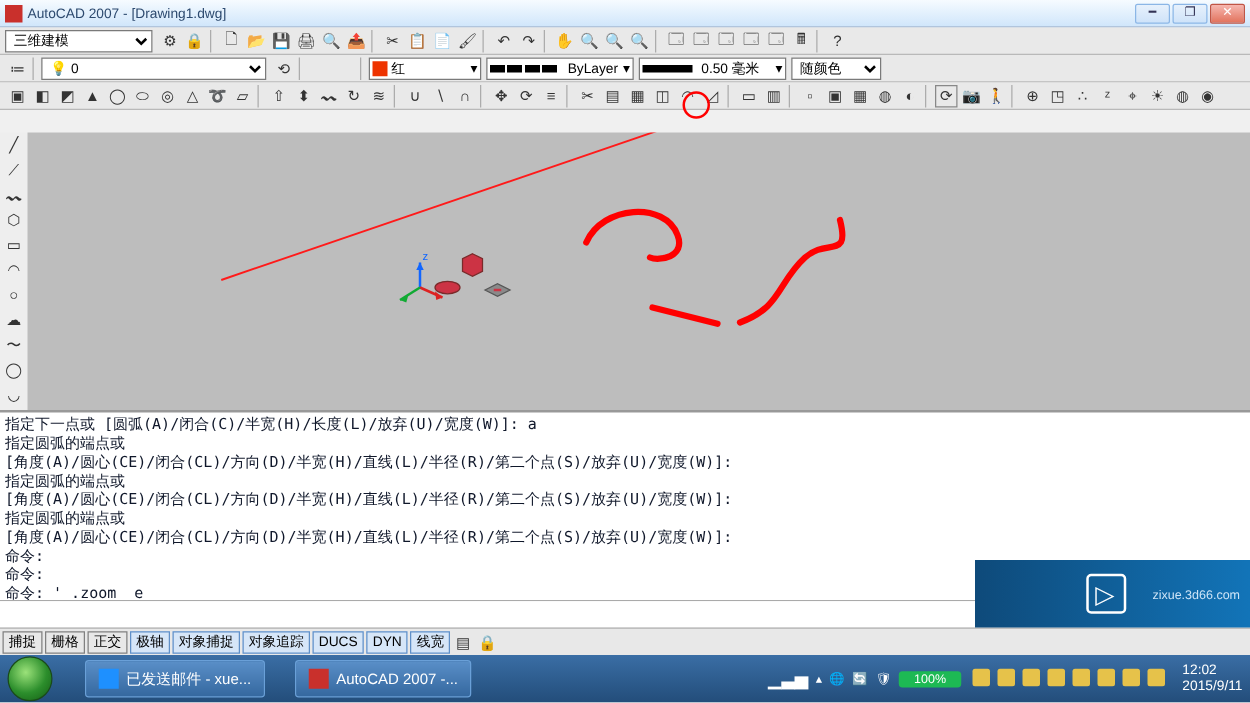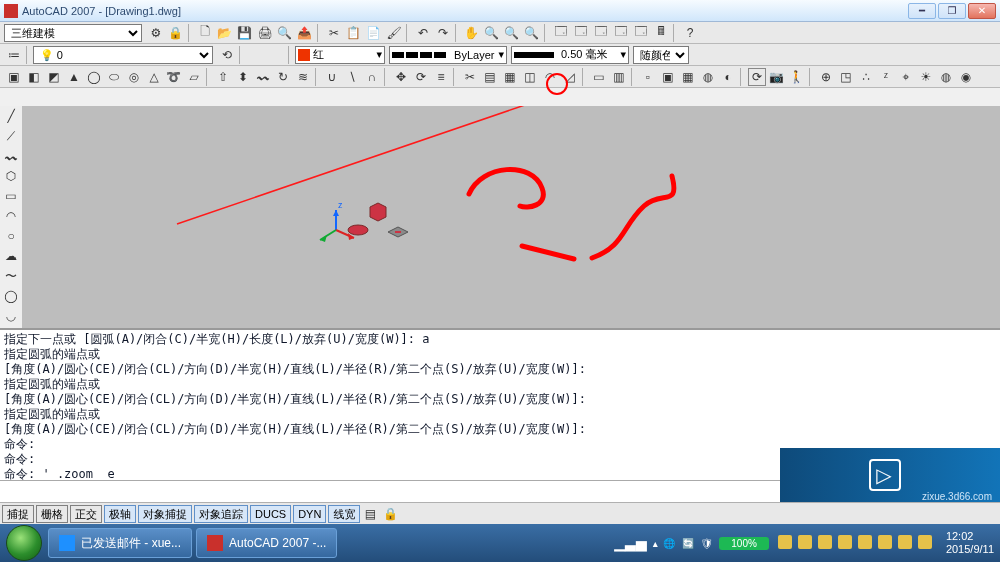--- a/index.html
+++ b/index.html
@@ -7,24 +7,24 @@
 .titlebar { height: 22px; background: linear-gradient(#f6fbff,#d0e6fb); display: flex; align-items: center; padding: 0 4px; border-bottom: 1px solid #9fb8d6; }
 .titlebar .app-icon { width: 14px; height: 14px; background: #c9302c; margin-right: 4px; display:inline-block;}
 .titlebar .title-text { color: #2d4a6f; font-size: 11px; flex:0 0 auto;}
 .titlebar .spacer{flex:1;}
 .win-btn { width: 28px; height: 16px; margin-left: 2px; border:1px solid #8bb6e6; background: linear-gradient(#e7f1fc,#cfe3f9); font-size:10px; text-align:center; line-height:14px; color:#335; border-radius:2px;}
 .win-btn.close{background:linear-gradient(#f6b7b0,#e2735d);color:#fff;border-color:#c05545;}
 .menubar { height: 20px; background: linear-gradient(#e8f2fd,#cfe4fb); display: flex; align-items: center; padding-left:6px; border-bottom:1px solid #9fb8d6;}
 .menubar span { color:#153c68; margin-right:14px; font-size:12px;}
 .toolbar-row { height: 22px; background:#e9e9e9; border-bottom:1px solid #b9b9b9; display:flex; align-items:center; padding:0 4px;}
 .tb-combo { height:18px; font-size:11px; border:1px solid #7a7a7a; background:#fff; padding:0 2px; margin-right:4px;}
-.tb-combo.wide{width:138px;}
+.tb-combo.wide{width:118px;}
 .tb-combo.layer{width:180px;}
 .tb-combo.linetype{width:118px;}
-.tb-combo.truecolor{width:56px;}
+.tb-combo.truecolor{width:72px;}
 .color-chip{width:12px;height:12px;display:inline-block;margin-right:3px;vertical-align:middle;}
 .color-chip.red{background:#e30;}
 .color-chip.black{background:#000;}
 .color-chip.linebar{background:repeating-linear-gradient(90deg,#000 0 12px,#fff 12px 14px);width:60px;height:6px;}
 .tb-ico { width:18px; height:18px; margin:0 1px; display:inline-flex; align-items:center; justify-content:center; font-size:12px; color:#333; }
 .tb-sep{width:5px;height:18px;margin:0 2px;border-left:1px solid #acacac;}
 .left-tools{position:absolute;left:0;top:106px;width:22px;background:#eee;}
 .left-tools .tb-ico{width:20px;height:20px;border:1px solid transparent;display:flex;}
 .drawing-area{position:absolute;left:22px;top:106px;right:0;bottom:196px;background:#bdbdbd;}
 .command-panel{position:absolute;left:0;right:0;bottom:22px;height:174px;background:#fff;border-top:2px solid #999;display:flex;flex-direction:column;}
@@ -32,26 +32,26 @@
 .command-input-row{height:22px;border-top:1px solid #aaa;}
 .command-input-row input{width:100%;height:22px;border:0;font-family:"SimSun",monospace;font-size:12px;padding-left:4px;}
 .statusbar{position:absolute;left:0;right:0;bottom:0;height:22px;background:#e8e8e8;border-top:1px solid #b0b0b0;display:flex;align-items:center;font-size:11px;}
 .status-coords{width:160px;border:1px inset #c0c0c0;background:#fafafa;margin-left:2px;padding-left:4px;height:18px;line-height:16px;}
 .status-btn{border:1px solid #808080;background:#e8e8e8;height:18px;margin-left:2px;padding:0 4px;line-height:16px;font-size:11px;color:#000;}
 .status-btn.on{background:#d6e6f8;border-color:#6090c8;}
 .canvas-sketch{position:absolute;inset:0;}
 .highlight-circle{position:absolute;width:22px;height:22px;border:2px solid #ff0000;border-radius:50%;background:transparent;}
 .watermark{position:absolute;right:0;bottom:22px;width:220px;height:54px;background:linear-gradient(90deg,#0e4a7a,#1274b8);color:#fff;display:flex;align-items:center;justify-content:center;font-size:20px;letter-spacing:2px;}
 .watermark .wm-icon{width:32px;height:32px;border:2px solid #fff;border-radius:4px;display:flex;align-items:center;justify-content:center;margin-right:10px;}
-.watermark .wm-sub{position:absolute;right:8px;bottom:0;font-size:10px;letter-spacing:0;color:#cde4f7;}
+.watermark .wm-sub{position:absolute;right:8px;bottom:20px;font-size:10px;letter-spacing:0;color:#cde4f7;}
 .lw-text{font-size:11px;}
 
 .win-taskbar{position:absolute;left:0;right:0;bottom:0;height:38px;background:linear-gradient(#3a6ea5,#234d7a);display:flex;align-items:center;color:#fff;font-size:12px;z-index:50;}
 .win-taskbar .orb{width:36px;height:36px;border-radius:50%;background:radial-gradient(circle at 40% 35%,#9be27a,#2c8e2c 55%,#135c13);margin:0 6px;border:1px solid #1a4a1a;}
-.win-taskbar .task-item{height:30px;padding:0 10px;display:flex;align-items:center;background:linear-gradient(#5a8fc8,#35689f);border:1px solid #6aa0d8;border-radius:3px;margin-right:4px;max-width:160px;overflow:hidden;white-space:nowrap;}
+.win-taskbar .task-item{height:30px;padding:0 10px;display:flex;align-items:center;background:linear-gradient(#5a8fc8,#35689f);border:1px solid #6aa0d8;border-radius:3px;margin-right:4px;max-width:160px;overflow:hidden;white-space:nowrap;margin-left:20px;}
 .win-taskbar .task-ico{width:16px;height:16px;margin-right:6px;background:#fff;}
 .win-taskbar .tray{margin-left:auto;display:flex;align-items:center;padding-right:6px;}
 .win-taskbar .tray span{margin:0 3px;font-size:10px;}
 .win-taskbar .clock{font-size:11px;line-height:13px;margin-left:8px;}
 .page-outer{position:relative;width:1000px;height:562px;overflow:hidden;}
 .inner-app{position:absolute;inset:0 0 38px 0;}
 .bottom-icons span{width:14px;height:14px;display:inline-block;background:#e6c24a;margin:0 1px;border-radius:2px;}
 .layer-bulb{color:#f0c040;}
 .color-cell{width:90px;}
 </style>

